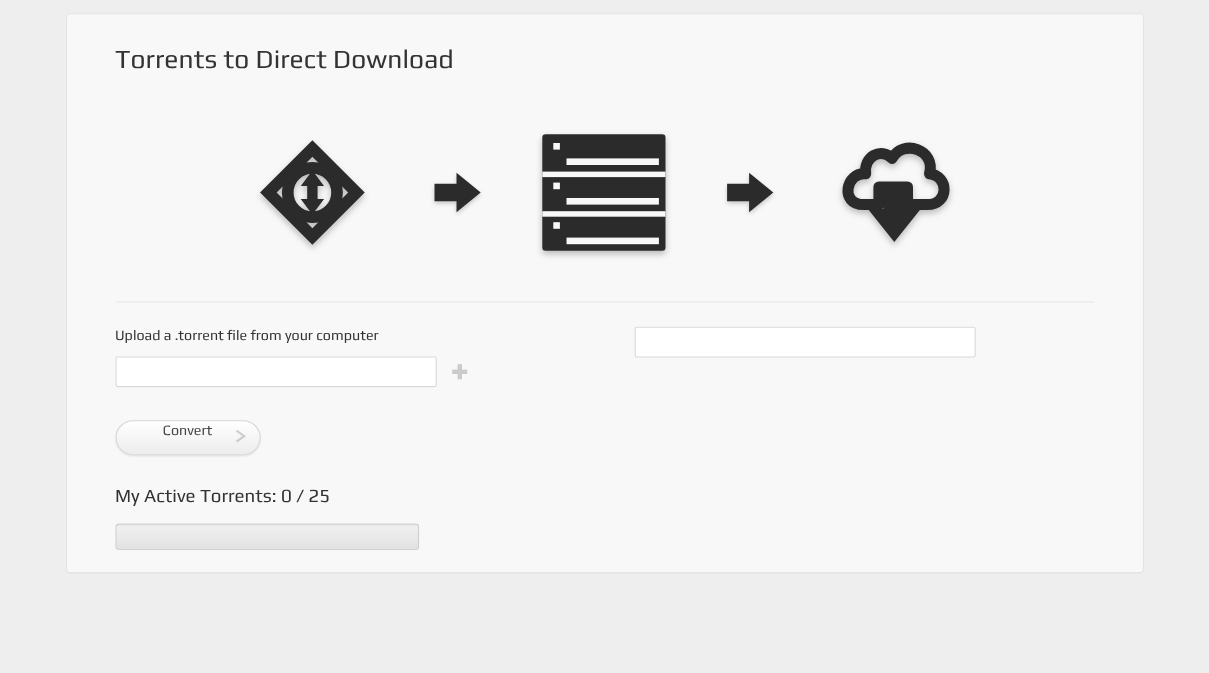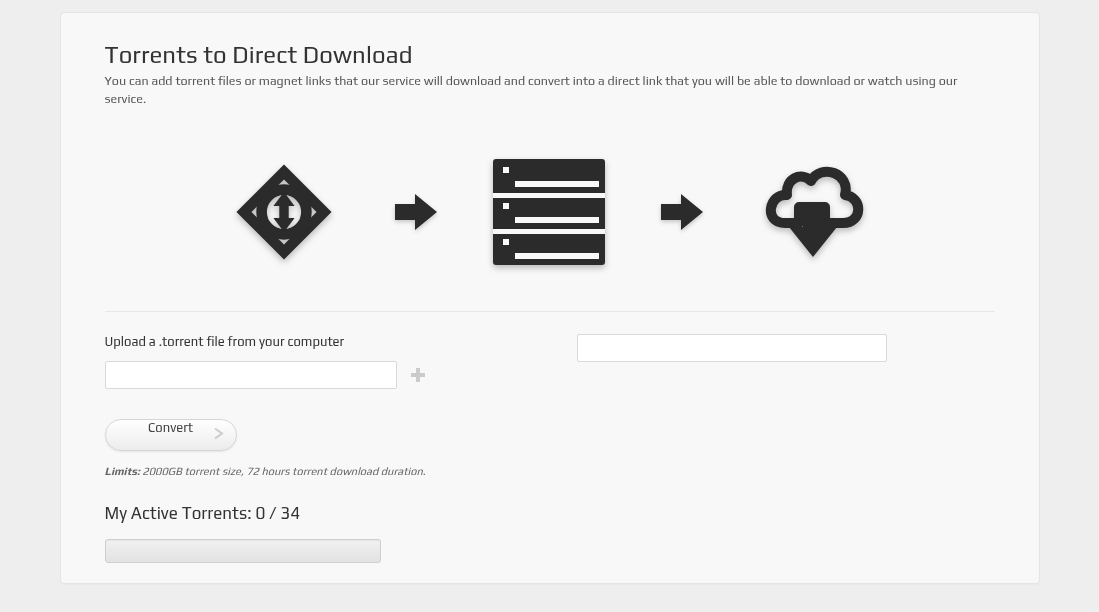--- a/index.html
+++ b/index.html
@@ -19,21 +19,21 @@
     margin: 12px auto 0 auto;
     border: 1px solid #e4e4e4;
     border-radius: 4px;
     padding: 28px 44px 20px 44px;
     box-shadow: 0 1px 0 rgba(0,0,0,0.02);
   }
   h1.page-title {
     font-size: 24px;
     font-weight: 400;
     color: #333;
-    margin: 0 0 4px 0;
+    margin: 0 0 20px 0;
     letter-spacing: .1px;
   }
   p.intro {
     font-size: 12.5px;
     color: #555;
     margin: 0 0 18px 0;
     line-height: 1.4;
   }
   .icon-row {
     display: flex;
@@ -112,21 +112,20 @@
     background: linear-gradient(#f1f1f1,#e2e2e2);
     box-shadow: inset 0 1px 1px rgba(0,0,0,.05);
   }
 </style>
 </head>
 <body>
 
 <div class="card">
 
   <h1 class="page-title">Torrents to Direct Download</h1>
-  <p class="intro">You can add torrent files or magnet links that our service will download and convert into a direct link that you will be able to download or watch using our service.</p>
 
   <div class="icon-row">
 
     <span class="big-ic">
       <svg width="118" height="118" viewBox="0 0 100 100">
         <rect x="26" y="26" width="48" height="48" transform="rotate(45 50 50)" fill="none" stroke="#2b2b2b" stroke-width="9"></rect>
         <circle cx="50" cy="50" r="19" fill="none" stroke="#2b2b2b" stroke-width="9"></circle>
         <path d="M50 33 L41 45 L46 45 L46 55 L41 55 L50 67 L59 55 L54 55 L54 45 L59 45 Z" fill="#2b2b2b"></path>
       </svg>
     </span>
@@ -185,25 +184,21 @@
 
   <div class="convert-btn">
     <span>Convert</span>
     <span class="chev">
       <svg width="10" height="12" viewBox="0 0 10 12">
           <path d="M1 1 L8 6 L1 11" fill="none" stroke="#999" stroke-width="2"></path>
         </svg>
     </span>
   </div>
 
-  <div class="limits">
-    <b>Limits:</b>
-    <i style="font-style:italic">2000GB torrent size, 72 hours torrent download duration.</i>
-  </div>
 
   <h2 class="active-h">
     <span>My Active Torrents:</span>
-    <span>0</span> / <span>34</span>
+    <span>0</span> / <span>25</span>
   </h2>
 
   <div class="progress"></div>
 
 </div>
 
 </body></html>

